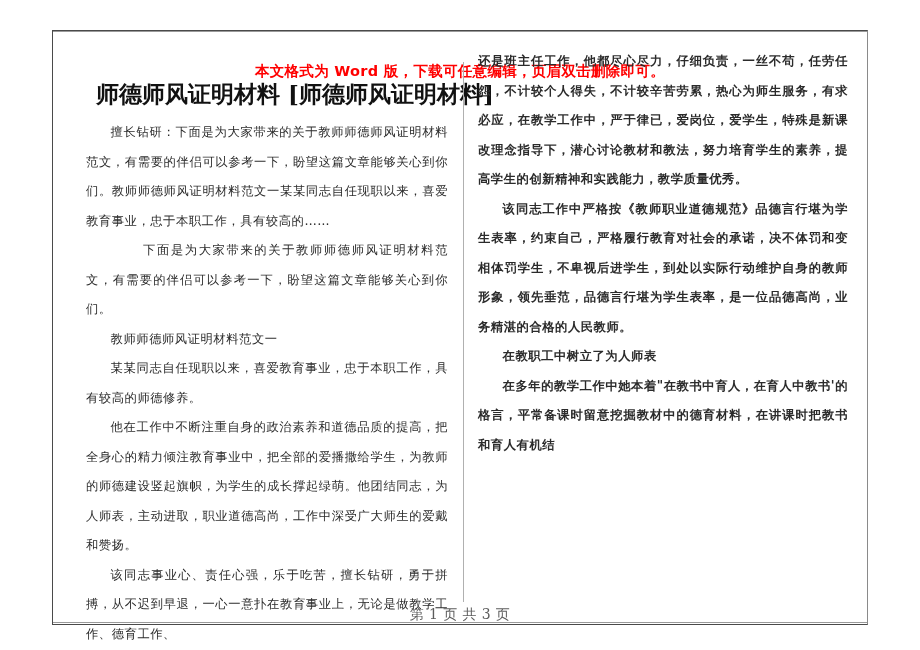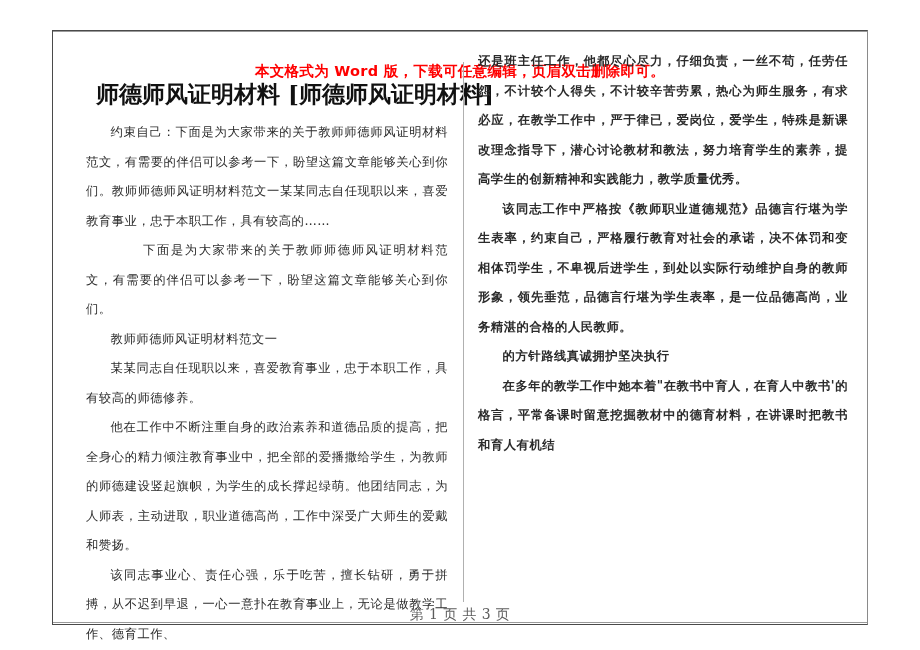--- a/index.html
+++ b/index.html
@@ -168,32 +168,32 @@
   <div class="header-zone">
     <div class="header-rule"></div>
     <div class="header-text">本文格式为 Word 版，下载可任意编辑，页眉双击删除即可。</div>
   </div>
 
   <div class="doc-title">师德师风证明材料 [师德师风证明材料]</div>
 
   <div class="col-divider"></div>
 
   <div class="column left" id="left-col">
-      <p class="indent"><span>约束自己：下面是为大家带来的关于教师师德师风证明材料范文，有需要的伴侣可以参考一下，盼望这篇文章能够关心到你们。教师师德师风证明材料范文一某某同志自任现职以来，喜爱教育事业，忠于本职工作，具有较高的……</span></p>
+      <p class="indent"><span>擅长钻研：下面是为大家带来的关于教师师德师风证明材料范文，有需要的伴侣可以参考一下，盼望这篇文章能够关心到你们。教师师德师风证明材料范文一某某同志自任现职以来，喜爱教育事业，忠于本职工作，具有较高的……</span></p>
       <p class="noindent"><span class="gapfill"></span><span>下面是为大家带来的关于教师师德师风证明材料范文，有需要的伴侣可以参考一下，盼望这篇文章能够关心到你们。</span></p>
       <p class="indent"><span>教师师德师风证明材料范文一</span></p>
       <p class="indent"><span>某某同志自任现职以来，喜爱教育事业，忠于本职工作，具有较高的师德修养。</span></p>
       <p class="indent"><span>他在工作中不断注重自身的政治素养和道德品质的提高，把全身心的精力倾注教育事业中，把全部的爱播撒给学生，为教师的师德建设竖起旗帜，为学生的成长撑起绿萌。他团结同志，为人师表，主动进取，职业道德高尚，工作中深受广大师生的爱戴和赞扬。</span></p>
       <p class="indent"><span>该同志事业心、责任心强，乐于吃苦，擅长钻研，勇于拼搏，从不迟到早退，一心一意扑在教育事业上，无论是做教学工作、德育工作、</span></p>
     </div>
 
   <div class="column right" id="right-col">
       <p class="noindent"><span>还是班主任工作，他都尽心尽力，仔细负责，一丝不苟，任劳任怨，不计较个人得失，不计较辛苦劳累，热心为师生服务，有求必应，在教学工作中，严于律已，爱岗位，爱学生，特殊是新课改理念指导下，潜心讨论教材和教法，努力培育学生的素养，提高学生的创新精神和实践能力，教学质量优秀。</span></p>
       <p class="indent"><span>该同志工作中严格按《教师职业道德规范》品德言行堪为学生表率，约束自己，严格履行教育对社会的承诺，决不体罚和变相体罚学生，不卑视后进学生，到处以实际行动维护自身的教师形象，领先垂范，品德言行堪为学生表率，是一位品德高尚，业务精湛的合格的人民教师。</span></p>
-      <p class="indent"><span>的方针路线真诚拥护坚决执行</span></p>
+      <p class="indent"><span>在教职工中树立了为人师表</span></p>
       <p class="indent"><span>在多年的教学工作中她本着"在教书中育人，在育人中教书'的格言，平常备课时留意挖掘教材中的德育材料，在讲课时把教书和育人有机结</span></p>
     </div>
 
   <div class="footer-zone">
     <div class="footer-text">第 1 页 共 3 页</div>
     <div class="footer-rule"></div>
   </div>
 
 </div>
 

